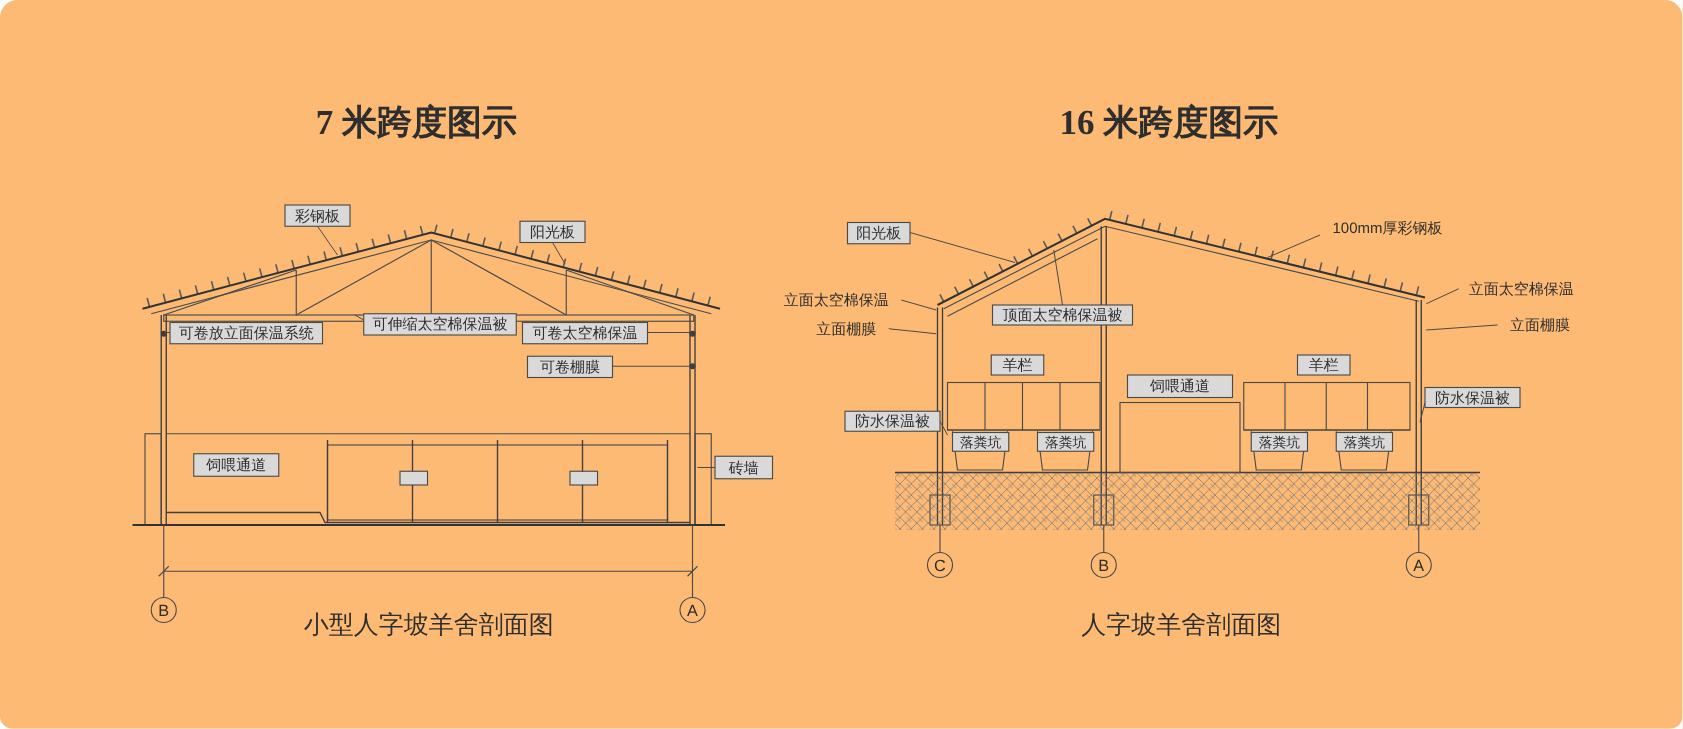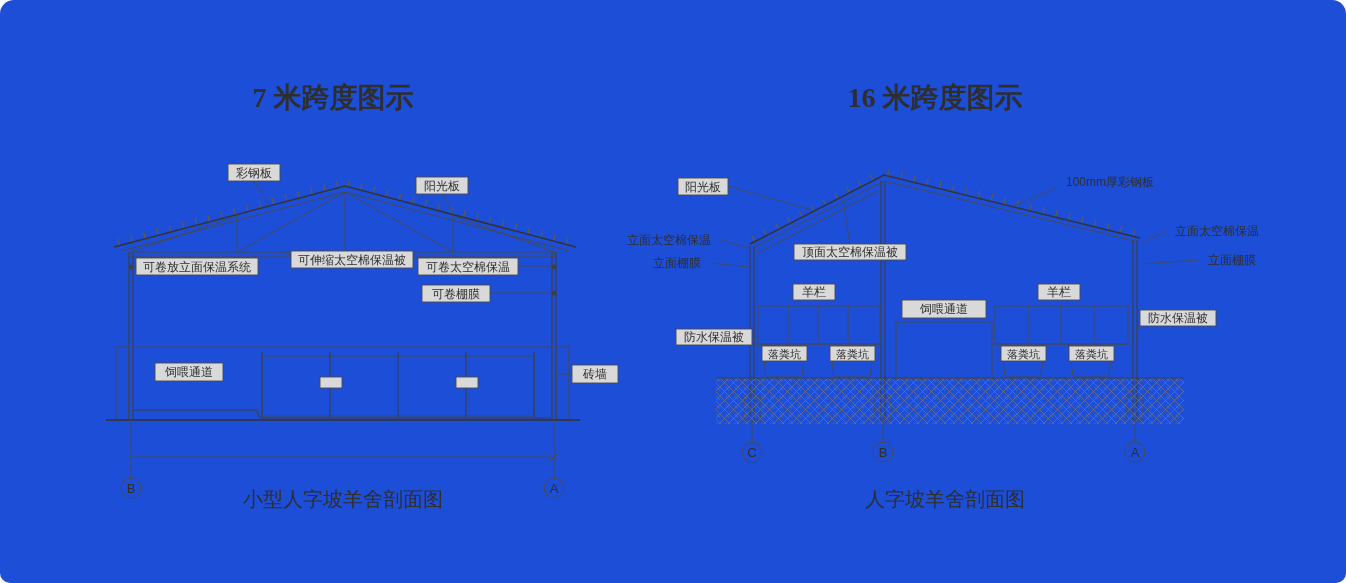--- a/index.html
+++ b/index.html
@@ -1,18 +1,18 @@
 <!DOCTYPE html>
 <html><head>
 <meta charset="utf-8">
 <style>
   html,body{margin:0;padding:0;background:#ffffff;}
   .stage{
     position:relative;width:1346px;height:583px;
-    background:#1d4ed8;border-radius:14px 14px 10px 10px;overflow:hidden;
+    background:#fdba74;border-radius:14px 14px 10px 10px;overflow:hidden;
     font-family:"Liberation Sans",sans-serif;
   }
   svg{display:block;}
   svg text{fill:#2e2e2e;}
   .title{font-family:"Liberation Serif",serif;font-weight:bold;font-size:28px;text-anchor:middle;}
   .caption{font-family:"Liberation Serif",serif;font-size:20px;text-anchor:middle;}
   .lbl{font-size:12px;text-anchor:middle;}
   .lbl-sm{font-size:11px;text-anchor:middle;}
   .axis{font-size:13px;text-anchor:middle;}
   .ln{stroke:#3f3f3f;fill:none;stroke-width:1.1;}

